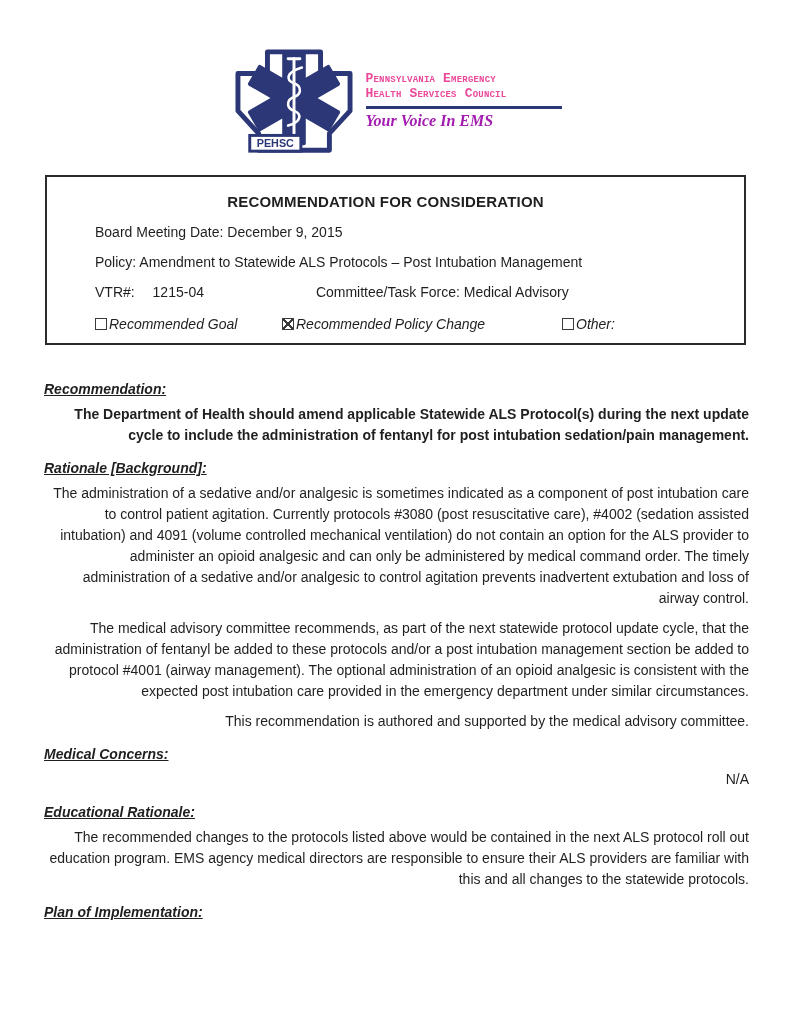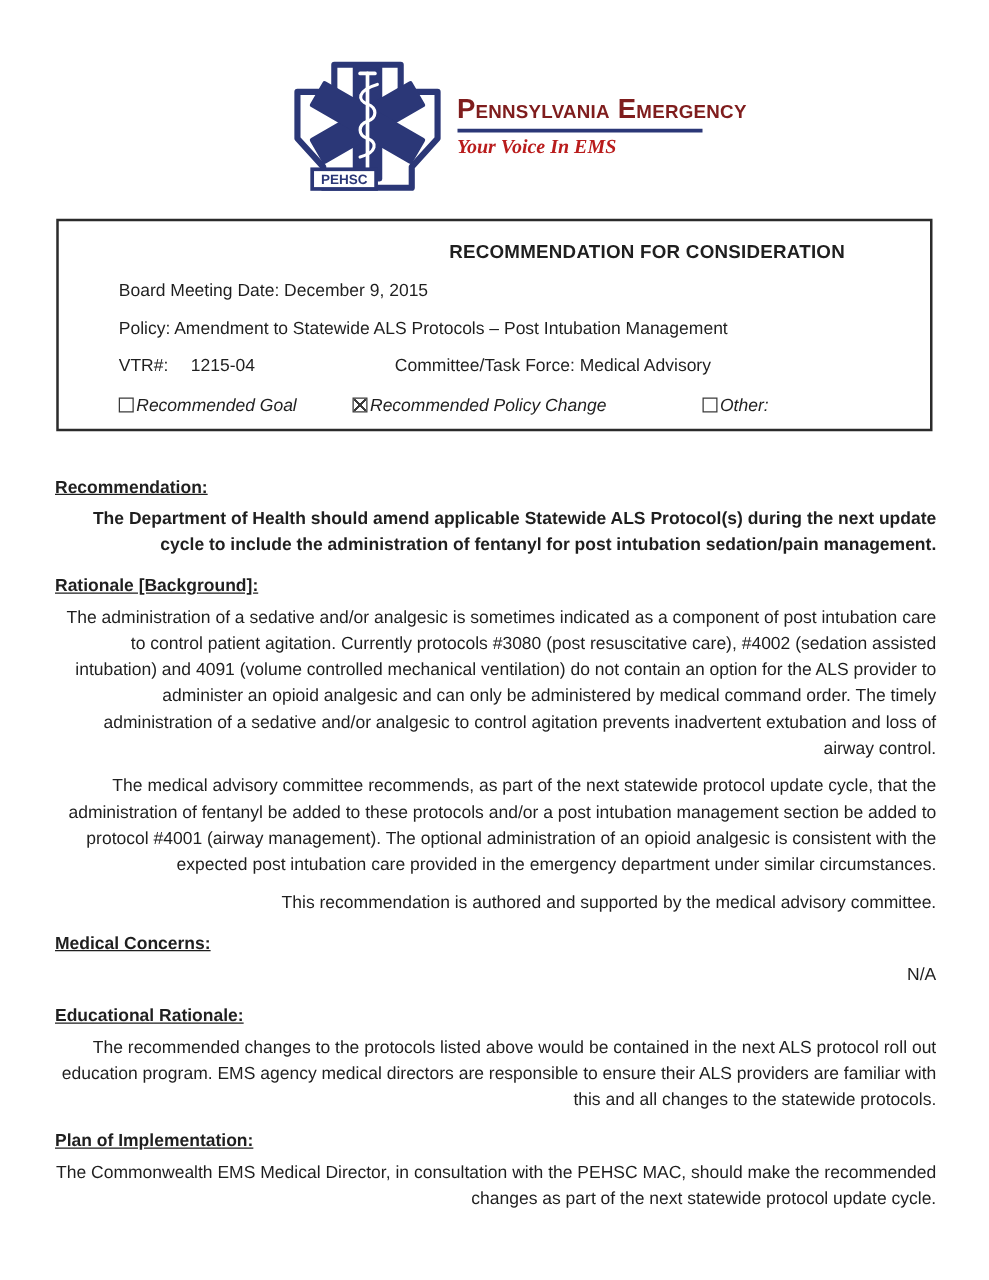--- a/index.html
+++ b/index.html
@@ -12,47 +12,47 @@
     overflow:hidden;
   }
   
   .logo-wrap{
     display:flex;justify-content:center;align-items:center;
     padding-top:42px;gap:8px;
   }
   .logo-graphic{width:128px;height:118px;flex:0 0 auto;}
   .logo-text{width:196px;}
   .logo-name{
-    font-family:Liberation Sans, sans-serif;
+    font-family:Liberation Mono, monospace;
     font-variant:small-caps;
     font-weight:bold;
-    font-size:22px;
+    font-size:13px;
     line-height:1.12;
     letter-spacing:0.2px;
-    color:#7f1d1d;
+    color:#ec4899;
     white-space:nowrap;
   }
   .logo-divider{height:3px;background:#2b3777;margin:4px 0 3px;}
   .logo-tagline{
     font-family:"Liberation Serif",serif;
     font-style:italic;
     font-weight:bold;
     font-size:16px;
-    color:#b91c1c;
+    color:#a21caf;
   }
   
   .form-box{
     box-sizing:border-box;
     width:701px;height:170px;
     margin:15px auto 0;
     border:2px solid #2b2b2b;
     padding:10px 20px 10px 48px;
   }
   .fb-title{
-    text-align:right;
+    text-align:center;
     font-weight:bold;
     font-size:15px;
     margin:6px 48px 0 0;
     letter-spacing:0.2px;
   }
   .form-row{margin-top:14px;font-size:14px;}
   .vtr-group{display:inline-block;width:217px;}
   .vtr-value{margin-left:14px;}
   .checkbox-row{display:flex;margin-top:16px;font-size:14px;font-style:italic;}
   .cb-item1{width:187px;}
@@ -71,20 +71,21 @@
       linear-gradient(45deg, transparent 44%, #3a3a3a 44%, #3a3a3a 56%, transparent 56%),
       linear-gradient(135deg, transparent 44%, #3a3a3a 44%, #3a3a3a 56%, transparent 56%);
   }
   
   .doc-body{margin:34px 42px 0 44px;font-size:14px;line-height:1.5;}
   .section-heading{
     font-size:14px;
     font-weight:bold;
     text-decoration:underline;
     margin:12px 0 4px;
+    font-style:italic;
   }
   .doc-section:first-child .section-heading{margin-top:0;}
   .doc-section p{margin:4px 0 9px;text-align:right;}
   .emphasis{font-weight:bold;}
 </style>
 </head>
 <body>
 
 <div class="page">
 
@@ -103,20 +104,21 @@
         <line x1="59" y1="17" x2="71" y2="17" stroke-width="3"></line>
         <line x1="65" y1="17" x2="65" y2="100" stroke-width="3"></line>
         <path d="M73,26 C56,31 57,39 65,42 C73,45 73,53 65,56 C57,59 57,67 65,70 C73,73 73,81 59,85" stroke-width="2.6"></path>
       </g>
 
       <rect x="20" y="95" width="52" height="16" fill="#ffffff" stroke="#2b3777" stroke-width="3"></rect>
       <text x="46" y="107" font-size="11" font-weight="bold" fill="#2b3777" text-anchor="middle" font-family="Liberation Sans, sans-serif">PEHSC</text>
     </svg>
     <div class="logo-text">
       <div class="logo-name">Pennsylvania Emergency</div>
+      <div class="logo-name">Health Services Council</div>
       <div class="logo-divider"></div>
       <div class="logo-tagline">Your Voice In EMS</div>
     </div>
   </div>
 
   <div class="form-box">
     <div class="fb-title">RECOMMENDATION FOR CONSIDERATION</div>
 
     <div class="form-row">
       <span>Board Meeting Date:</span>
@@ -172,17 +174,16 @@
       <p>N/A</p>
     </section>
 
     <section class="doc-section">
       <h3 class="section-heading">Educational Rationale:</h3>
       <p>The recommended changes to the protocols listed above would be contained in the next ALS protocol roll out education program. EMS agency medical directors are responsible to ensure their ALS providers are familiar with this and all changes to the statewide protocols.</p>
     </section>
 
     <section class="doc-section">
       <h3 class="section-heading">Plan of Implementation:</h3>
-      <p>The Commonwealth EMS Medical Director, in consultation with the PEHSC MAC, should make the recommended changes as part of the next statewide protocol update cycle.</p>
     </section>
 
   </div>
 </div>
 
 </body></html>

